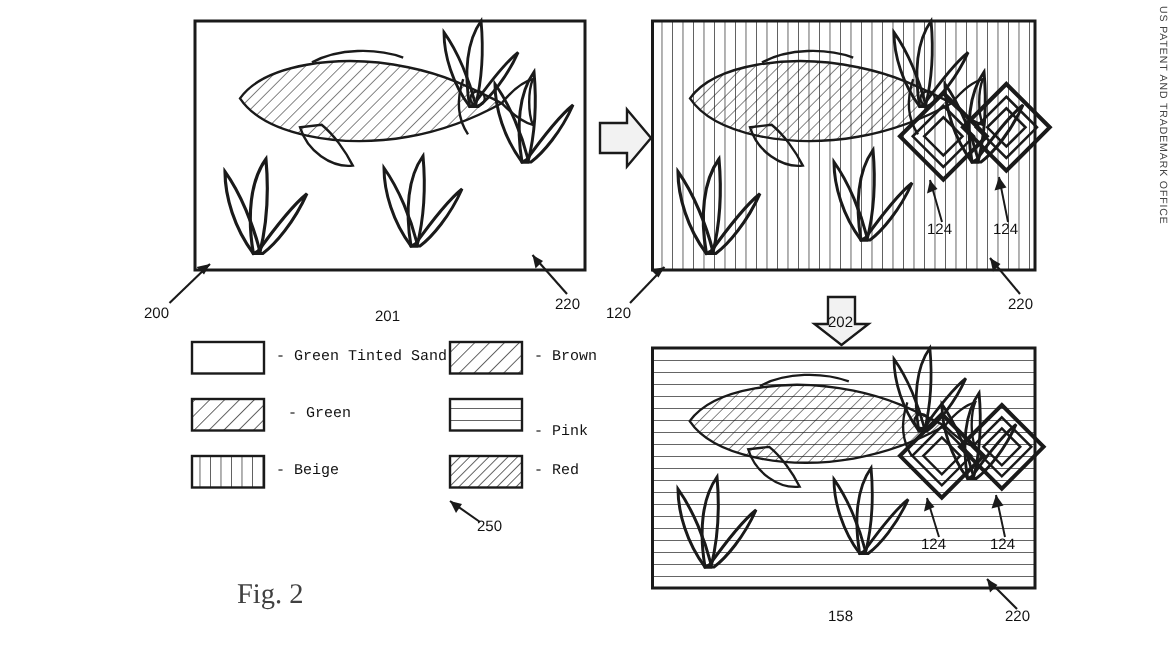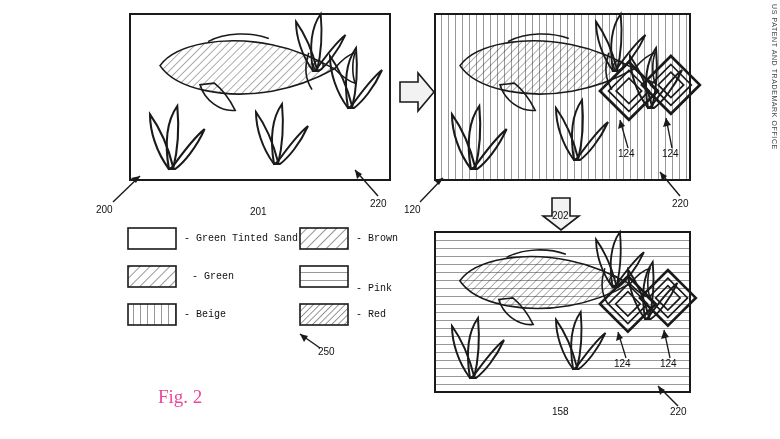--- a/index.html
+++ b/index.html
@@ -17,21 +17,21 @@
     font-size:7px;
     letter-spacing:0.6px;
     color:#444;
     writing-mode:vertical-rl;
     white-space:nowrap;
   }
   .figlabel{
     position:absolute;
     font-family:"Liberation Serif", serif;
     font-size:19px;
-    color:#ec4899;
+    color:#404040;
   }
   .leglabel{
     position:absolute;
     font-family:Liberation Mono, monospace;
     font-size:10px;
     color:#111;
     white-space:nowrap;
   }
   .numlabel{
     position:absolute;

